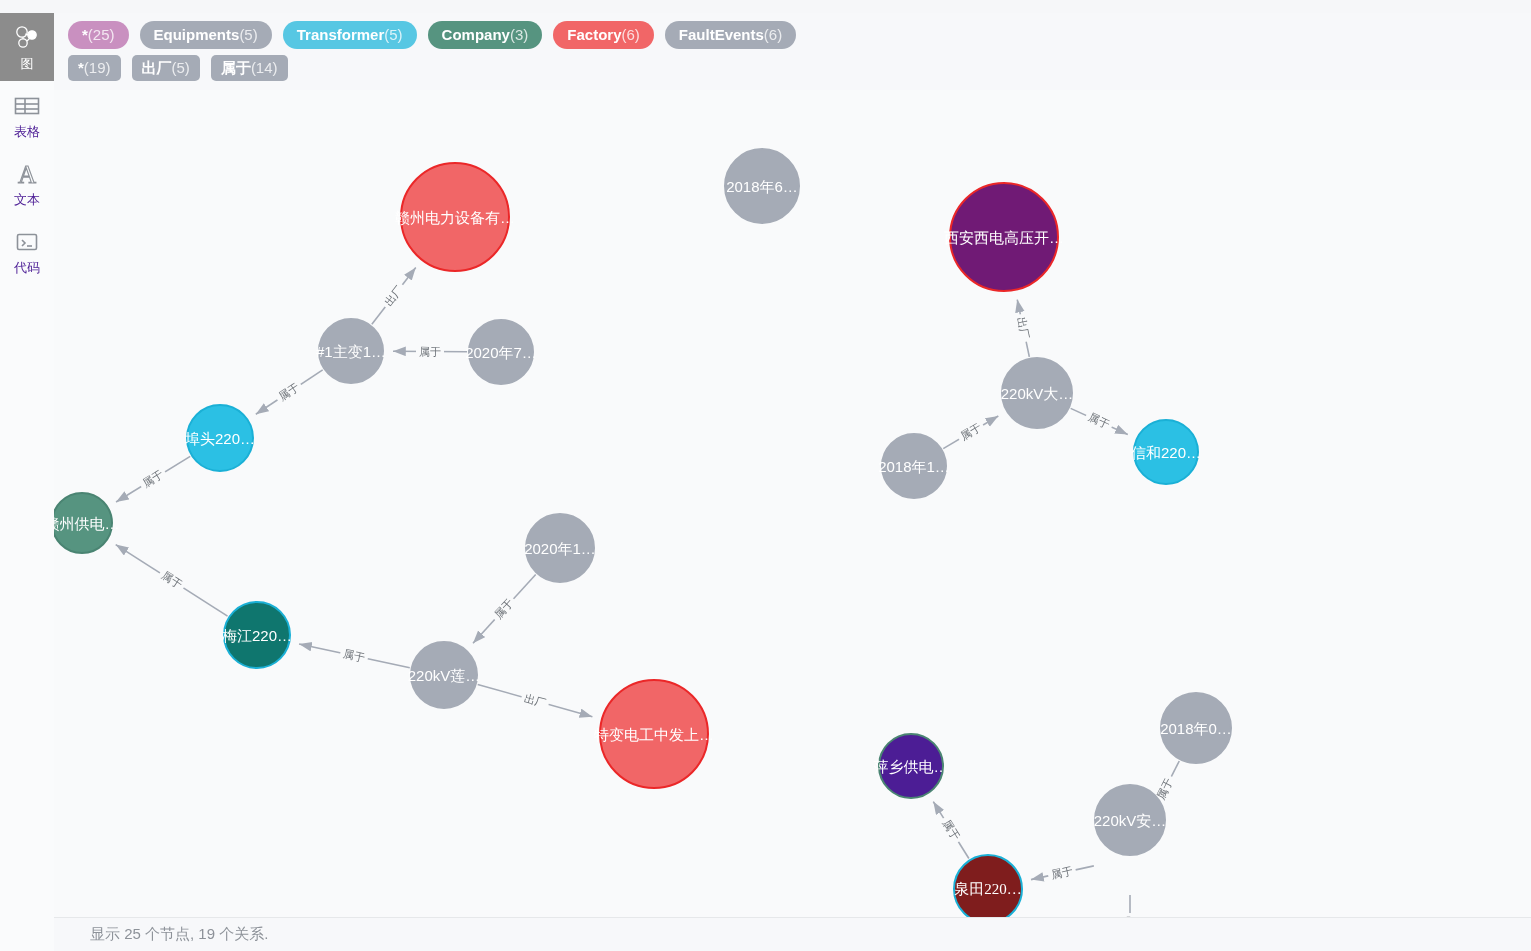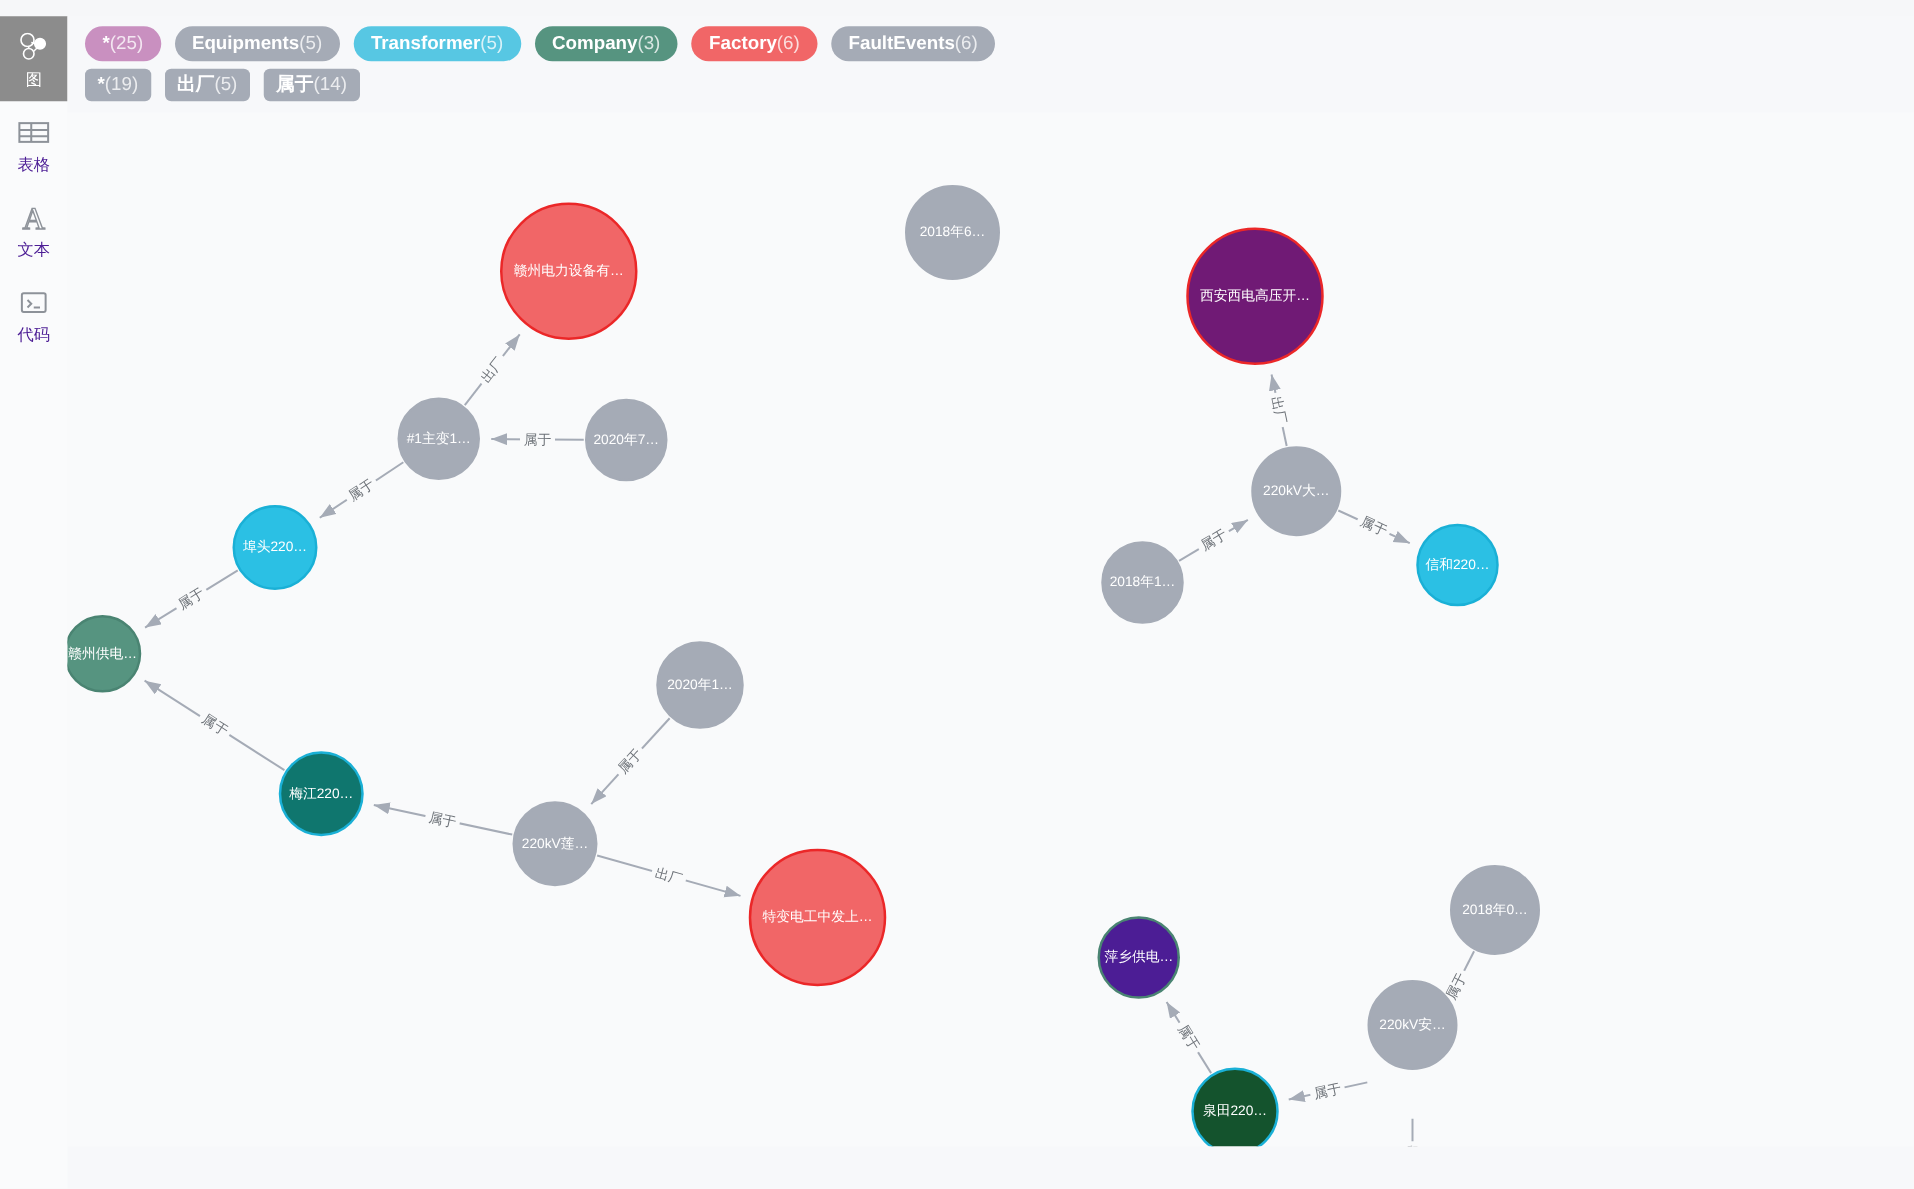--- a/index.html
+++ b/index.html
@@ -50,21 +50,21 @@
   .canvas{
     position:absolute;left:54px;top:90px;width:1477px;height:827px;
     background:#f9fafb;overflow:hidden;
   }
   .canvas svg{position:absolute;left:0;top:0;}
 
   .node{position:absolute;border-radius:50%;box-sizing:border-box;
         display:flex;align-items:center;justify-content:center;
         color:#ffffff;cursor:pointer;}
   .node span{
-    font-size:11px;line-height:15px;white-space:nowrap;
+    font-size:15px;line-height:15px;white-space:nowrap;
     pointer-events:none;text-align:center;
   }
 
   .elabel{
     position:absolute;font-size:11px;color:#6d7278;
     white-space:nowrap;pointer-events:none;
     transform-origin:center center;
   }
 
   
@@ -262,20 +262,23 @@
         </div>
         <div class="node" style="left: 1106px; top: 602px; width: 72px; height: 72px; background: rgb(165, 171, 182); border: 2px solid rgb(165, 171, 182);">
           <span>2018年0…</span>
         </div>
         <div class="node" style="left: 824px; top: 643px; width: 66px; height: 66px; background: #4c1d95; border: 2px solid rgb(74, 132, 114);">
           <span>萍乡供电…</span>
         </div>
         <div class="node" style="left: 1040px; top: 694px; width: 72px; height: 72px; background: rgb(165, 171, 182); border: 2px solid rgb(165, 171, 182);">
           <span>220kV安…</span>
         </div>
-        <div class="node" style="left: 899px; top: 764px; width: 70px; height: 70px; background: #14532d; border: 2px solid rgb(26, 176, 214);">
+        <div class="node" style="left: 899px; top: 764px; width: 70px; height: 70px; background: #7f1d1d; border: 2px solid rgb(26, 176, 214); font-family: Liberation Serif, serif;">
           <span>泉田220…</span>
         </div>
       </div>
   </div>
 
+  <div class="statusbar">
+    <span>显示 25 个节点, 19 个关系.</span>
+  </div>
 
 </div>
 
 </body></html>

